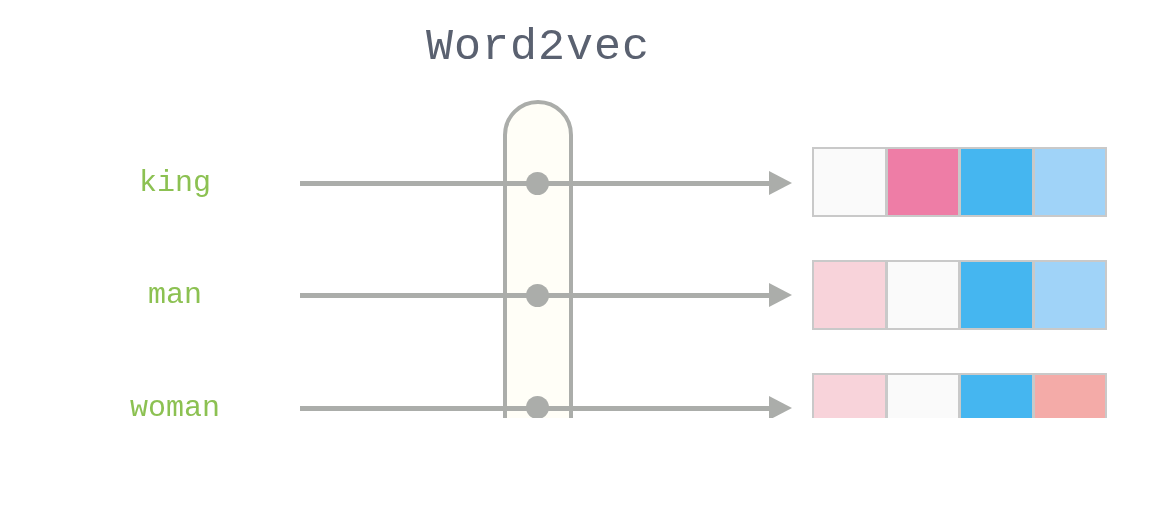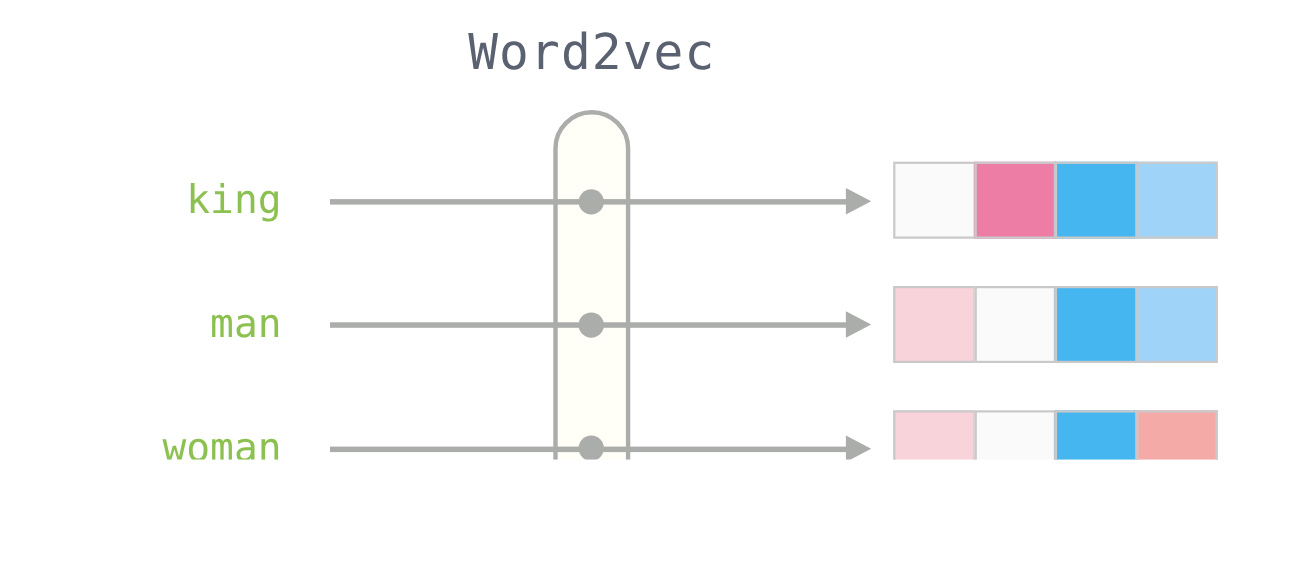--- a/index.html
+++ b/index.html
@@ -7,20 +7,21 @@
     padding: 0;
     background: #ffffff;
     font-family: "DejaVu Sans Mono", "Liberation Mono", monospace;
   }
   .canvas {
     position: relative;
     width: 1176px;
     height: 418px;
     background: #ffffff;
     overflow: hidden;
+    font-family: Liberation Mono, monospace;
   }
   .diagram-title {
     position: absolute;
     left: 388px;
     top: 22px;
     width: 300px;
     text-align: center;
     font-size: 45px;
     line-height: 52px;
     color: var(--title-slate, #5a6170);
@@ -32,24 +33,24 @@
     top: 100px;
     width: 70px;
     height: 398px;
     box-sizing: border-box;
     background: var(--capsule-fill, #fffef7);
     border: 4px solid var(--arrow-gray, #abadaa);
     border-radius: 36px;
   }
   .word-label {
     position: absolute;
-    left: 66px;
+    left: 80px;
     width: 190px;
-    text-align: right;
-    font-size: 36px;
+    text-align: center;
+    font-size: 30px;
     line-height: 50px;
     color: var(--label-green, #8cc152);
   }
   .arrow-line {
     position: absolute;
     left: 300px;
     width: 472px;
     height: 5px;
     background: var(--arrow-gray, #abadaa);
   }

